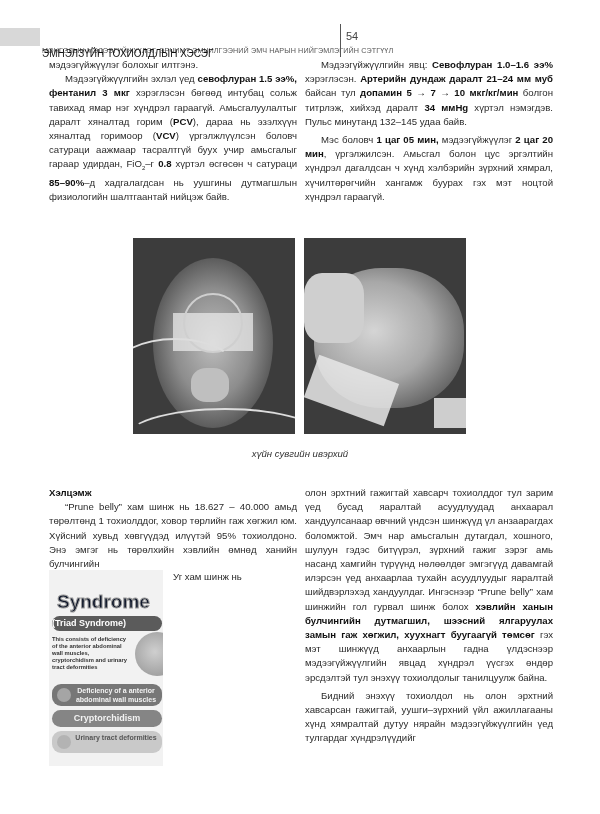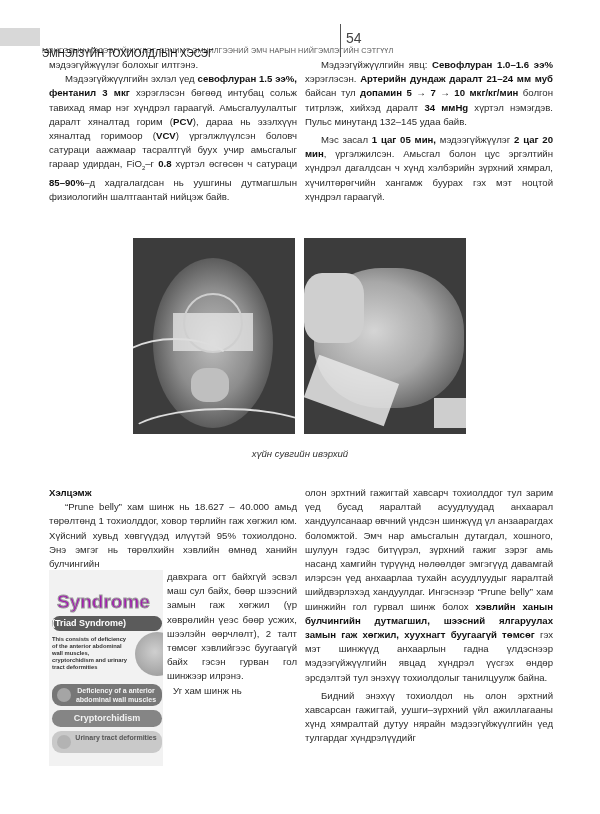--- a/index.html
+++ b/index.html
@@ -2,21 +2,21 @@
 <html><head>
 <meta charset="utf-8">
 <style>
   html, body { margin:0; padding:0; background:#ffffff; }
   body { width:600px; height:814px; position:relative; overflow:hidden;
          font-family:"Liberation Sans", "DejaVu Sans", sans-serif; color:#222; }
   .hdr-bar { position:absolute; left:0; top:28px; width:40px; height:18px; background:#d8d8d8; }
   .hdr-sub { position:absolute; left:42px; top:26px; font-size:7.2px; color:#555; letter-spacing:0.1px;margin-top:20px; }
   .hdr-title { position:absolute; left:42px; top:48px; font-size:10px; font-weight:normal; color:#111; }
   .hdr-line { position:absolute; left:340px; top:24px; width:1px; height:33px; background:#555; }
-  .hdr-page { position:absolute; left:346px; top:30px; font-size:14px; color:#444; }
+  .hdr-page { position:absolute; left:346px; top:30px; font-size:11px; color:#444; }
 
   .col { position:absolute; font-size:9.6px; line-height:14.2px; text-align:justify; color:#2a2a2a; }
   .col p { margin:0; }
   .ind { text-indent:16px; }
   .col b { color:#111; }
   .colL1 { left:49px; top:58px; width:248px; }
   .colR1 { left:305px; top:58px; width:248px; }
 
   .photo { position:absolute; top:238px; height:196px; background:#3c3c3c; overflow:hidden; }
   .photo1 { left:133px; width:162px; }
@@ -31,21 +31,21 @@
   .caption { position:absolute; left:60px; top:447px; width:480px; text-align:center; font-style:italic;
              font-size:9.6px; line-height:13px; color:#333; }
 
   .colL2 { left:49px; top:486px; width:248px; }
   .colR2 { left:305px; top:486px; width:248px; }
   .sec-title { font-weight:bold; color:#111; }
 
   .pbs { position:absolute; left:49px; top:570px; width:114px; height:196px; background:#f2f2f2; overflow:hidden; }
   .pbs-t1 { position:absolute; left:4px; top:2px; font-size:19px; font-weight:bold; color:#e6e6e6;
             -webkit-text-stroke:1px #9a9a9a; line-height:20px; }
-  .pbs-t2 { position:absolute; left:8px; top:22px; font-size:19px; font-weight:bold; color:#a21caf;
+  .pbs-t2 { position:absolute; left:8px; top:22px; font-size:19px; font-weight:bold; color:#0f172a;
             -webkit-text-stroke:1px #9a9a9a; line-height:20px; }
   .pbs-pill { position:absolute; left:3px; top:46px; width:110px; height:15px; border-radius:8px; background:#5b5b5b;
               color:#fff; font-size:9px; font-weight:bold; text-align:left; line-height:15px; }
   .pbs-desc { position:absolute; left:3px; top:66px; width:80px; font-size:5.8px; line-height:7px; font-weight:bold; color:#333; }
   .pbs-belly { position:absolute; left:86px; top:62px; width:44px; height:44px; border-radius:50%;
                background:radial-gradient(circle at 45% 45%, #cfcfcf, #8f8f8f); }
   .pbs-row { position:absolute; left:3px; width:110px; border-radius:9px; font-size:7px; font-weight:bold; text-align:center; }
   .pbs-r1 { top:114px; height:22px; background:#777; color:#f3f3f3; line-height:9px; padding-top:2px; box-sizing:border-box; }
   .pbs-r2 { top:140px; height:17px; background:#858585; color:#f3f3f3; font-size:9px; line-height:17px; }
   .pbs-r3 { top:161px; height:22px; background:#c9c9c9; color:#555; line-height:9px; padding-top:2px; box-sizing:border-box; }
@@ -62,21 +62,21 @@
 <div class="hdr-line"></div>
 <div class="hdr-page">54</div>
 
 <div class="col colL1">
   <p>мэдээгүйжүүлэг болохыг илтгэнэ.</p>
   <p class="ind"><span>Мэдээгүйжүүлгийн эхлэл үед </span><b>севофлуран 1.5 ээ%</b><b>, </b><b>фентанил 3 мкг</b><span> хэрэглэсэн бөгөөд интубац сольж тавихад ямар нэг хүндрэл гараагүй. Амьсгалуулалтыг даралт хяналтад горим (</span><b>PCV</b><span>), дараа нь эзэлхүүн хяналтад горимоор (</span><b>VCV</b><span>) үргэлжлүүлсэн боловч сатураци аажмаар тасралтгүй буух учир амьсгалыг гараар удирдан, FiO</span><sub style="font-size:6px">2</sub><span>–г </span><b>0.8</b><span> хүртэл өсгөсөн ч сатураци </span><b>85–90%</b><span>–д хадгалагдсан нь уушгины дутмагшлын физиологийн шалтгаантай нийцэж байв.</span></p>
 </div>
 
 <div class="col colR1">
   <p class="ind"><span>Мэдээгүйжүүлгийн явц: </span><b>Севофлуран 1.0–1.6 ээ%</b><span> хэрэглэсэн. </span><b>Артерийн дундаж даралт 21–24 мм муб</b><span> байсан тул </span><b>допамин 5 → 7 → 10 мкг/кг/мин</b><span> болгон титрлэж, хийхэд даралт </span><b>34 ммHg</b><span> хүртэл нэмэгдэв. Пульс минутанд 132–145 удаа байв.</span></p>
-  <p class="ind" style="margin-top:4px"><span>Мэс засал </span><b>1 цаг 05 мин,</b><span> мэдээгүйжүүлэг </span><b>2 цаг 20 мин</b><span>, үргэлжилсэн. Амьсгал болон цус эргэлтийн хүндрэл дагалдсан ч хүнд хэлбэрийн зүрхний хямрал, хүчилтөрөгчийн хангамж буурах гэх мэт ноцтой хүндрэл гараагүй.</span></p>
+  <p class="ind" style="margin-top:4px"><span>Мэс боловч </span><b>1 цаг 05 мин,</b><span> мэдээгүйжүүлэг </span><b>2 цаг 20 мин</b><span>, үргэлжилсэн. Амьсгал болон цус эргэлтийн хүндрэл дагалдсан ч хүнд хэлбэрийн зүрхний хямрал, хүчилтөрөгчийн хангамж буурах гэх мэт ноцтой хүндрэл гараагүй.</span></p>
 </div>
 
 <div class="photo photo1">
   <div class="glow1"></div>
   <div class="pad" style="left:40px;top:75px;width:80px;height:38px;opacity:.75"></div>
   <div class="tube" style="left:50px;top:55px;width:56px;height:56px"></div>
   <div class="pad" style="left:58px;top:130px;width:38px;height:34px;border-radius:40%;background:#bfbfbf"></div>
   <div class="tube" style="left:-20px;top:100px;width:120px;height:60px;border-color:#ddd transparent transparent transparent"></div>
   <div class="tube" style="left:-10px;top:170px;width:200px;height:60px;border-color:#ddd transparent transparent transparent"></div>
 </div>
@@ -108,20 +108,19 @@
   <div class="pbs-row pbs-r2">
     <span>Cryptorchidism</span>
   </div>
   <div class="pbs-row pbs-r3">
     <span class="pbs-ico" style="top:4px;background:#b3b3b3"></span>
     <span style="display:block;padding-left:18px">Urinary tract deformities</span>
   </div>
 </div>
 
 <div class="col colM2">
-  <p>давхрага огт байхгүй эсвэл маш сул байх, бөөр шээсний замын гаж хөгжил (үр хөврөлийн үеэс бөөр усжих, шээлэйн өөрчлөлт), 2 талт төмсөг хэвлийгээс буугаагүй байх гэсэн гурван гол шинжээр илрэнэ.</p>
   <p class="ind" style="text-indent:6px">Уг хам шинж нь</p>
 </div>
 
 <div class="col colR2">
   <p><span>олон эрхтний гажигтай хавсарч тохиолддог тул зарим үед бусад яаралтай асуудлуудад анхаарал хандуулсанаар өвчний үндсэн шинжүүд үл анзаарагдах боломжтой. Эмч нар амьсгалын дутагдал, хошного, шулуун гэдэс битүүрэл, зүрхний гажиг зэрэг амь насанд хамгийн түрүүнд нөлөөлдөг эмгэгүүд давамгай илэрсэн үед анхаарлаа тухайн асуудлуудыг яаралтай шийдвэрлэхэд хандуулдаг. Ингэснээр “Prune belly” хам шинжийн гол гурвал шинж болох </span><b>хэвлийн ханын булчингийн дутмагшил, шээсний ялгаруулах замын гаж хөгжил, хуухнагт буугаагүй төмсөг</b><span> гэх мэт шинжүүд анхаарлын гадна үлдэснээр мэдээгүйжүүлгийн явцад хүндрэл үүсгэх өндөр эрсдэлтэй тул энэхүү тохиолдолыг танилцуулж байна.</span></p>
   <p class="ind" style="margin-top:4px">Бидний энэхүү тохиолдол нь олон эрхтний хавсарсан гажигтай, уушги–зүрхний үйл ажиллагааны хүнд хямралтай дутуу нярайн мэдээгүйжүүлгийн үед тулгардаг хүндрэлүүдийг</p>
 </div>
 
 </body></html>

